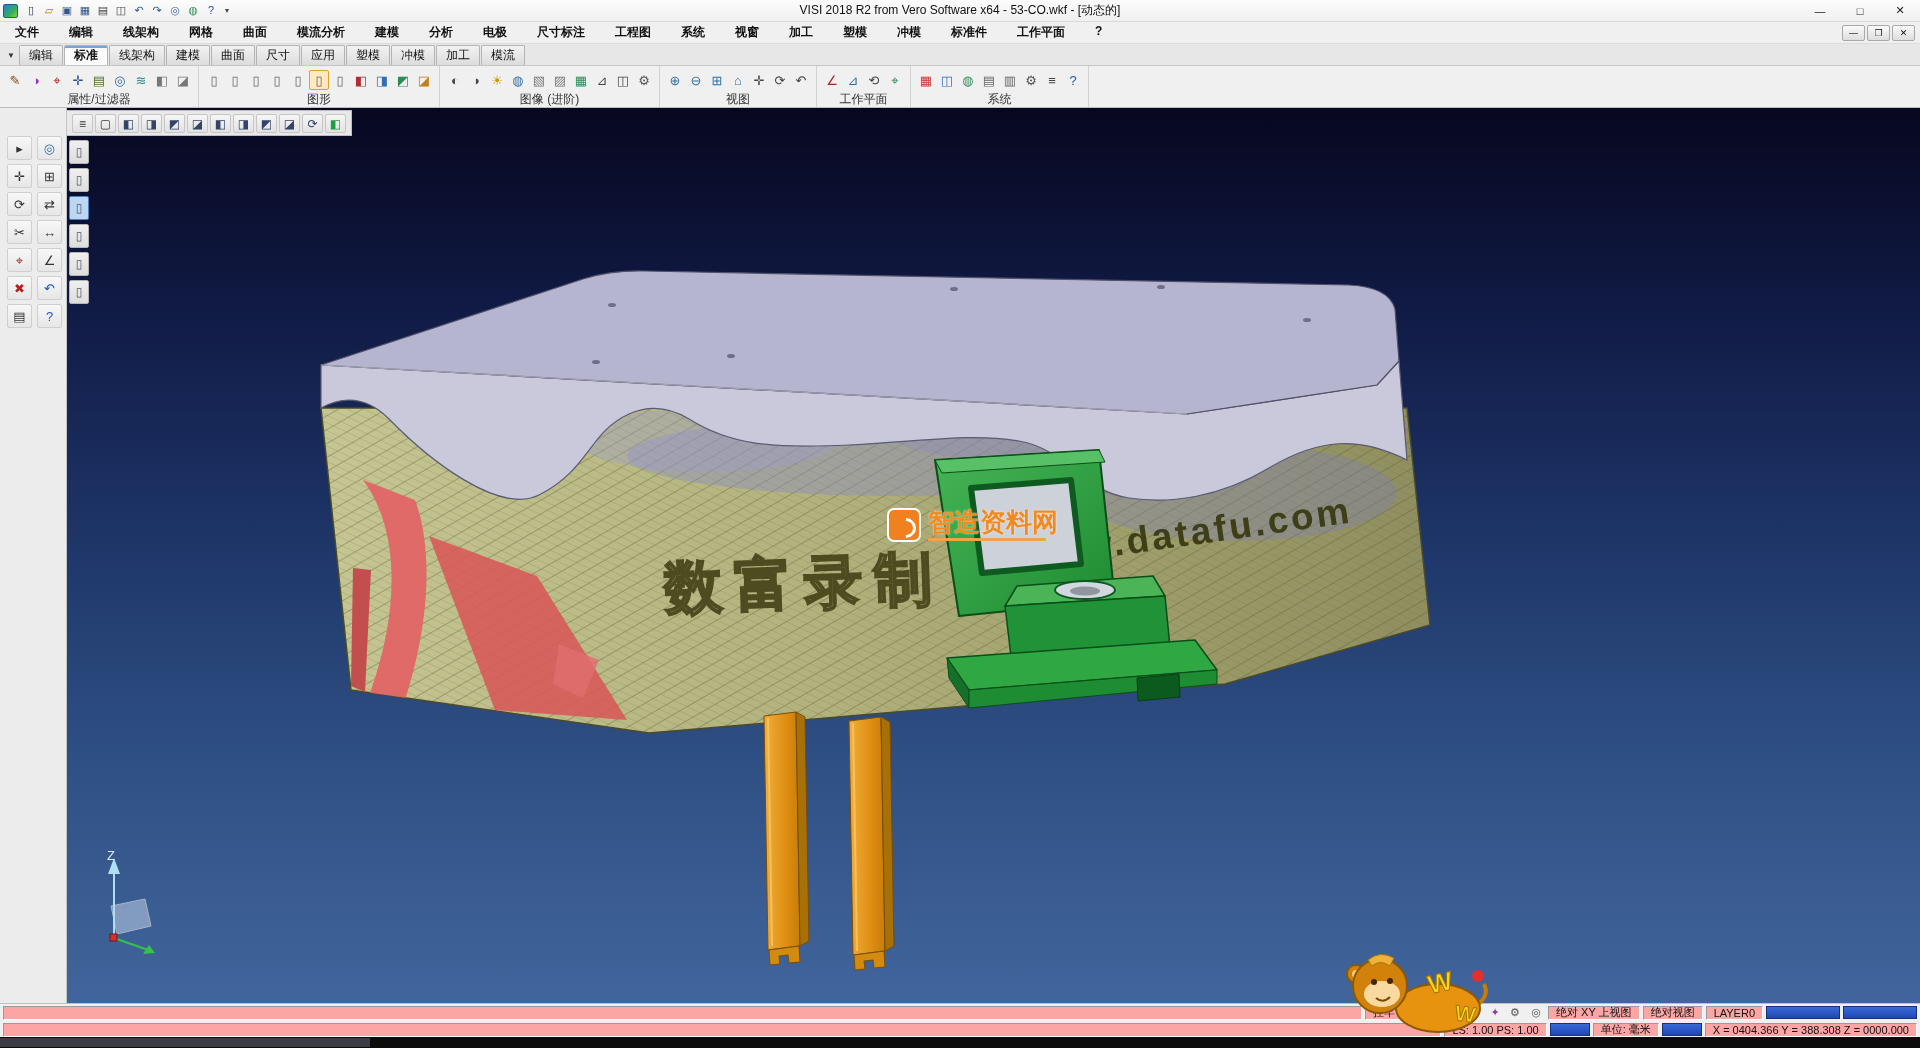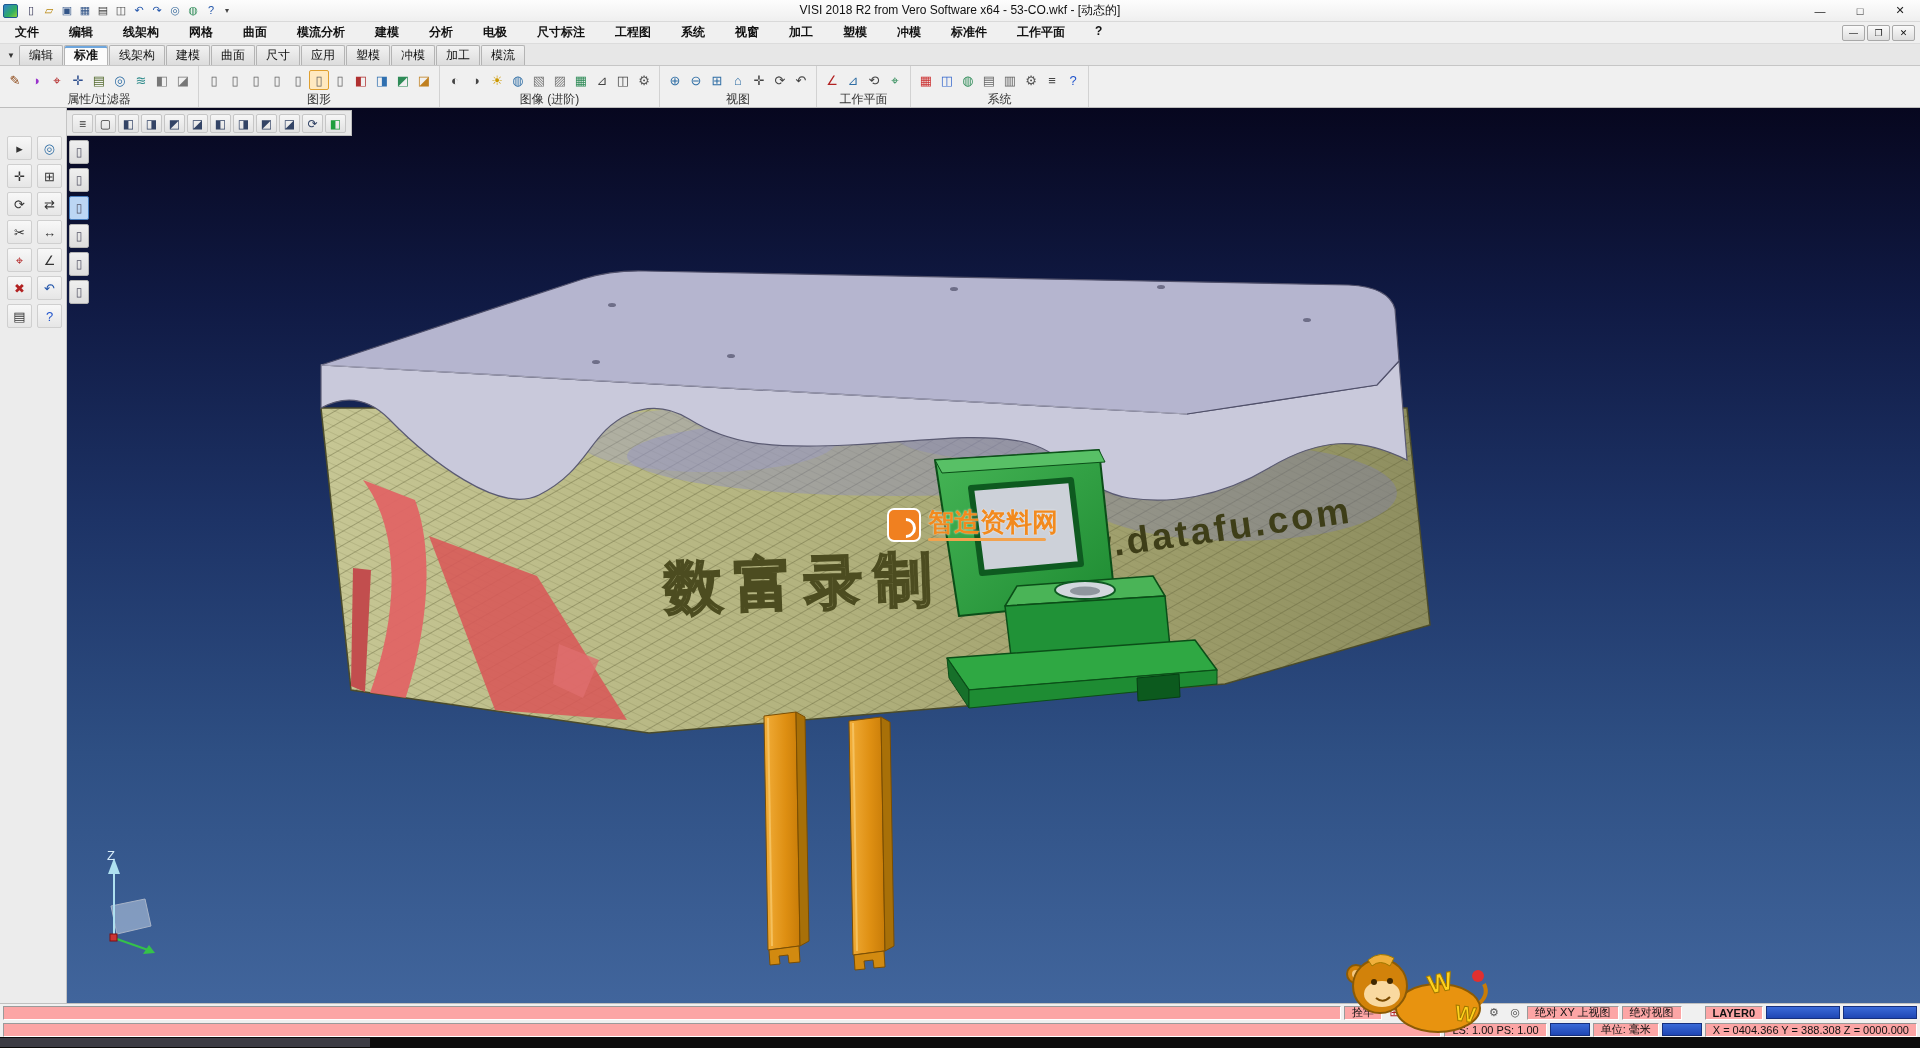--- a/index.html
+++ b/index.html
@@ -72,21 +72,21 @@
   .wm-text { color:#f28a1e; font-size:26px; font-weight:bold; text-shadow:0 0 2px rgba(255,255,255,.85); line-height:1; }
   .wm-sub { height:3px; width:118px; background:#f2a24e; border-radius:2px; margin-top:3px; }
 
   
   .statusbar { position:absolute; top:1003px; left:0; right:0; height:34px; background:#f0f0f0;
     border-top:1px solid #c0c0c0; font-size:11px; }
   .srow { height:17px; display:flex; align-items:center; gap:3px; padding:1px 3px; }
   .sfield { height:14px; background:#fca5a5; border:1px solid #9a9a9a; border-right-color:#ffffff; border-bottom-color:#ffffff; }
   .sfield.msg { flex:1; }
   .scell { display:flex; align-items:center; padding:0 7px; white-space:nowrap; }
-  .scell.layer { font-weight:bold;margin-left:20px; }
+  .scell.layer { font-weight:normal; }
   .sicons { display:flex; gap:2px; }
   .s-ic { width:18px; height:15px; font-size:11px; }
   .sbar { width:74px; height:13px; background:linear-gradient(#3a6ad8,#1f46b4); border:1px solid #16307e; }
   .sbar.small { width:40px; }
 
   .taskbar { position:absolute; top:1037px; left:0; right:0; height:11px; background:#0c0c0c; }
   .taskbar .app-strip { position:absolute; left:0; top:1px; width:370px; height:9px; background:#3c3c44; }
 
   .mascot { position:absolute; left:1338px; top:946px; width:160px; height:92px; z-index:30; pointer-events:none; }
 </style>

